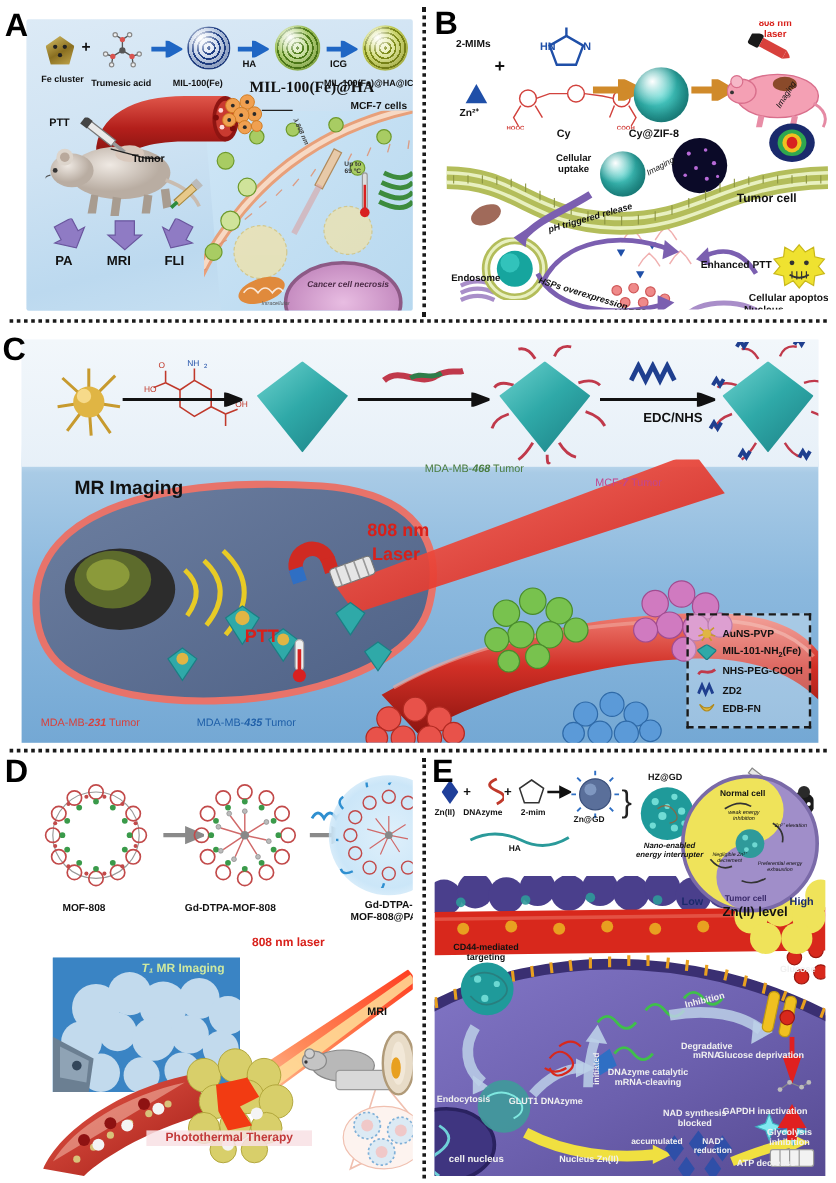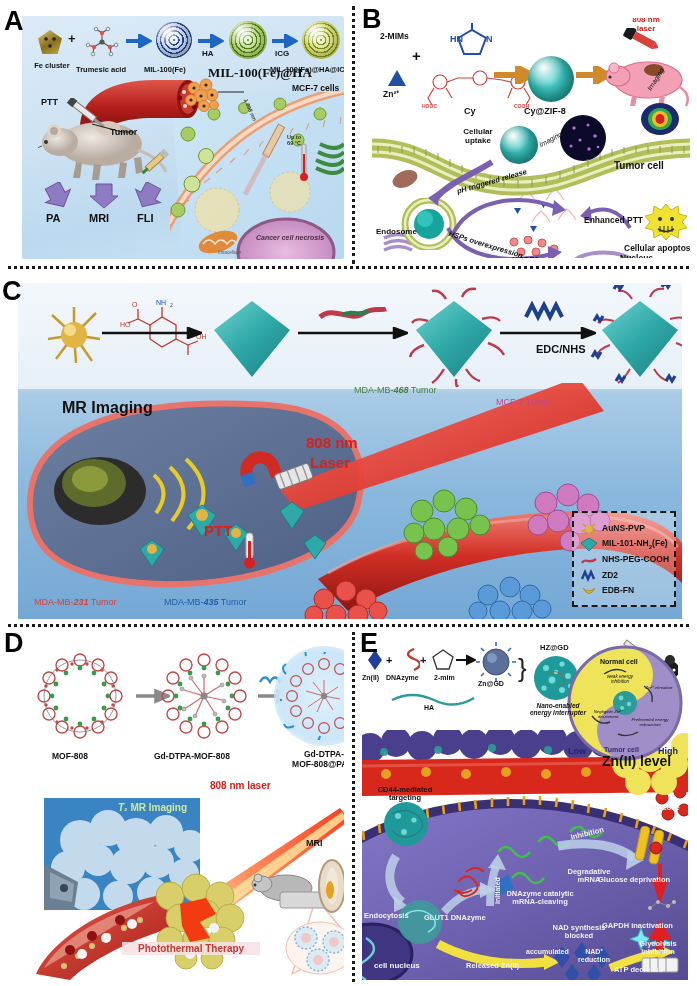--- a/index.html
+++ b/index.html
@@ -1237,21 +1237,21 @@
         <path d="M26 72 q8 10 18 6"></path>
           <path d="M38 30 q12 -8 22 -2"></path>
         <path d="M78 42 q10 6 8 16"></path>
           <path d="M72 88 q-10 6 -20 2"></path>
       </g>
     </svg>
     <div class="lbl b" style="left:238px; top:22px; font-size:7px;">Normal cell</div>
     <div class="lbl b" style="left:242px; top:110px; font-size:7px; color:#3a2a6a;">Tumor cell</div>
     <div class="lbl b" style="left:206px; top:110px; font-size:9px; color:#1a2a6a;">Low</div>
     <div class="lbl b" style="left:296px; top:110px; font-size:9px; color:#1a2a6a;">High</div>
-    <div class="lbl b" style="left:240px; top:118px; font-size:14px;">Zn(II) level</div>
+    <div class="lbl b" style="left:240px; top:118px; font-size:11px;">Zn(II) level</div>
     <div class="lbl c" style="left:236px; top:38px; width:44px; font-size:4.6px; font-style:italic;">
       <span>weak energy inhibition</span>
     </div>
     <div class="lbl c" style="left:224px; top:74px; width:44px; font-size:4.4px; font-style:italic;">
       <span>Negligible Zn²⁺ decrement</span>
     </div>
     <div class="lbl c" style="left:280px; top:50px; width:34px; font-size:4.4px; font-style:italic;">
       <span>Zn²⁺ elevation</span>
     </div>
     <div class="lbl c" style="left:266px; top:82px; width:44px; font-size:4.4px; font-style:italic;">
@@ -1428,21 +1428,21 @@
       <span>mRNA-cleaving</span>
     </div>
     <div class="lbl b c" style="left:196px; top:232px; width:62px; font-size:7.5px; color:#f0f0f0;">
       <span>Degradative</span><br>
       <span>mRNA</span>
     </div>
     <div class="lbl b" style="left:208px; top:198px; font-size:7.5px; color:#f0f0f0; transform:rotate(-14deg); transform-origin:left top;">Inhibition</div>
     <div class="lbl b" style="left:288px; top:168px; font-size:7.5px; color:#f0f0f0;">Glucose</div>
     <div class="lbl b" style="left:236px; top:240px; font-size:7.5px; color:#f0f0f0;">Glucose deprivation</div>
     <div class="lbl b" style="left:12px; top:326px; font-size:8px; color:#f0f0f0;">cell nucleus</div>
-    <div class="lbl b" style="left:104px; top:326px; font-size:7.5px; color:#f0f0f0;">Released Zn(II)</div>
+    <div class="lbl b" style="left:104px; top:326px; font-size:7.5px; color:#f0f0f0;">Nucleus Zn(II)</div>
     <div class="lbl b" style="left:164px; top:312px; font-size:7px; color:#f0f0f0;">accumulated</div>
     <div class="lbl b c" style="left:184px; top:288px; width:66px; font-size:7.5px; color:#f0f0f0;">
       <span>NAD synthesis</span><br>
       <span>blocked</span>
     </div>
     <div class="lbl b c" style="left:212px; top:312px; width:40px; font-size:7px; color:#f0f0f0;">
       <span>NAD⁺</span><br>
       <span>reduction</span>
     </div>
     <div class="lbl b" style="left:240px; top:286px; font-size:7.5px; color:#f0f0f0;">GAPDH inactivation</div>

